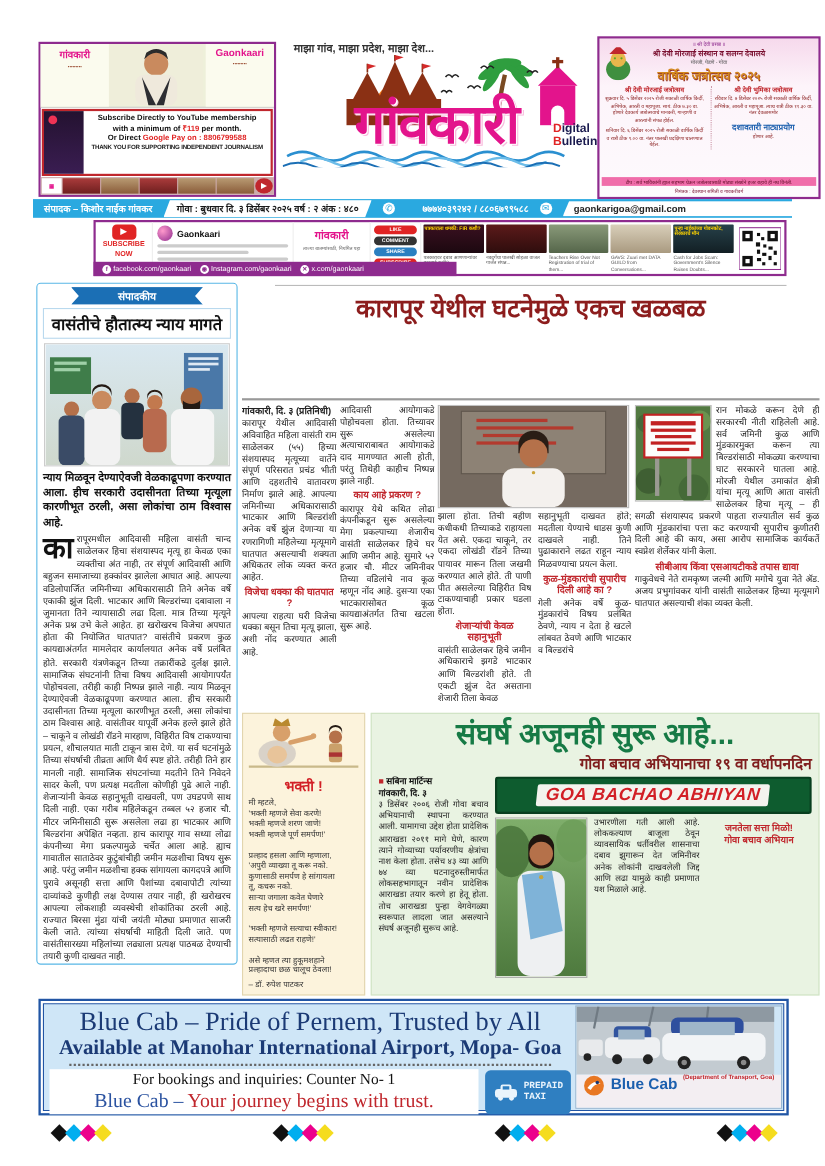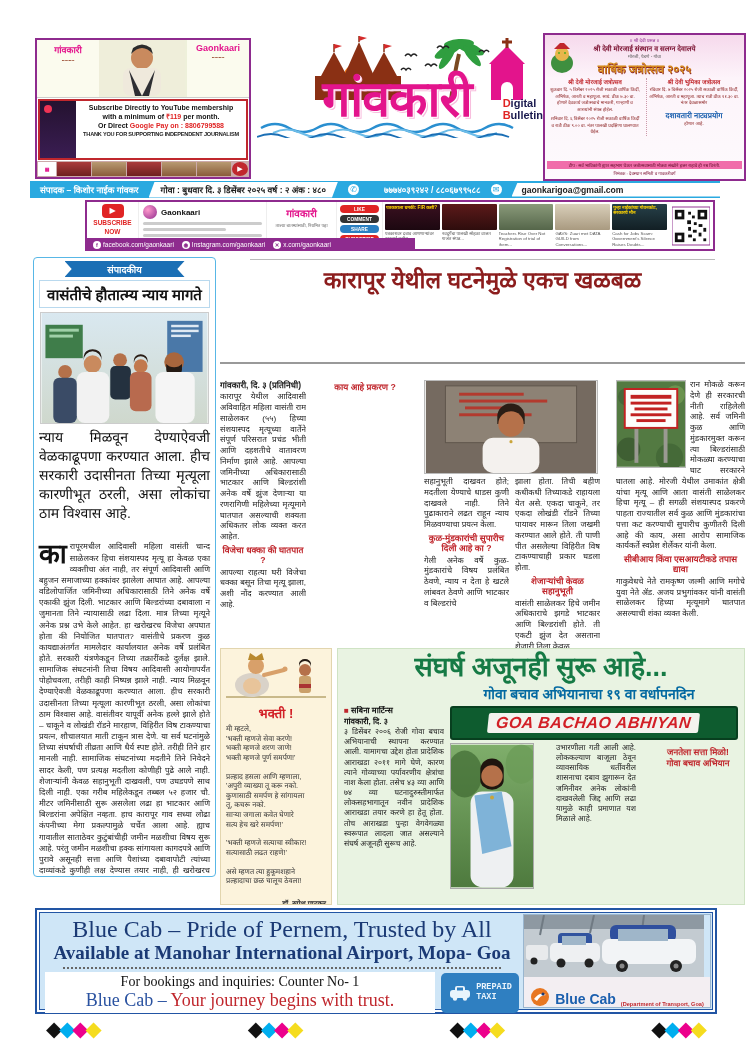--- a/index.html
+++ b/index.html
@@ -92,83 +92,83 @@
   .so-qr { width:44px; padding:3px; display:flex; align-items:center; justify-content:center; }
   .so-links { position:absolute; left:-2px; bottom:-2px; width:330px; height:13px; background:#8e2b8e; color:#fff; display:flex; align-items:center; gap:8px; font-size:6.5px; padding:0 8px; }
   .so-lk { display:flex; align-items:center; gap:2px; }
   .so-lic { width:8px; height:8px; border-radius:50%; background:#fff; color:#8e2b8e; font-size:5.5px; font-weight:bold; display:inline-flex; align-items:center; justify-content:center; }
 
   
   .editorial { position:absolute; left:33px; top:257px; width:183px; height:620px; border:1.5px solid #58b7e6; border-radius:4px; padding:4px 5px; overflow:hidden; background:#fff; }
   .ed-ribbon { width:120px; margin:-1px auto 3px auto; background:#1b6fb5; color:#fff; font-size:9.5px; font-weight:bold; text-align:center; padding:1.5px 0; clip-path:polygon(0 0,100% 0,94% 50%,100% 100%,0 100%,6% 50%); }
   .ed-head { font-size:15px; font-weight:800; color:#111; text-align:center; border:1px solid #b9d9ee; padding:3px 1px; margin-bottom:4px; }
   .ed-photo { display:block; margin:0 auto 4px auto; border:1px solid #ccc; }
-  .ed-intro { font-size:14px; font-weight:normal; color:#111; text-align:justify; line-height:1.35; margin-bottom:19px; }
+  .ed-intro { font-size:10px; font-weight:bold; color:#111; text-align:justify; line-height:1.35; margin-bottom:3px; }
   .ed-body { font-size:8.1px; color:#222; text-align:justify; line-height:1.38; }
   .ed-drop { float:left; font-size:27px; line-height:0.85; font-weight:800; color:#111; padding:2px 3px 0 0; }
 
   
   .lead { position:absolute; left:220px; top:256px; width:525px; height:108px; text-align:center; border-bottom:2px solid #999; }
   .lead h1 { font-size:44px; line-height:1.05; font-weight:800; color:#161616; letter-spacing:-1px; }
   .lead h1 .red { color:#e02424; }
   .lead .rule { height:1px; background:#bbb; margin:3px 30px; }
   .lead h2 { font-size:23px; font-weight:700; color:#8c1d1d; }
 
   
-  .article { position:absolute; left:220px; top:380px; width:525px; height:276px; display:flex; gap:16px; font-size:8.1px; line-height:1.33; color:#222; text-align:justify; overflow:hidden; }
+  .article { position:absolute; left:220px; top:368px; width:525px; height:276px; display:flex; gap:3px; font-size:8.1px; line-height:1.33; color:#222; text-align:justify; overflow:hidden; }
   .acol { overflow:hidden; }
   .a1,.a2 { flex:0 0 86px; }
   .amid { flex:0 0 176px; display:flex; flex-direction:column; }
   .amid-photo { border:1px solid #bbb; margin-bottom:3px; }
   .amid-cols { display:flex; gap:6px; flex:1; overflow:hidden; }
   .mcol { flex:1; overflow:hidden; }
   .a4 { flex:1; overflow:hidden; }
   .board { float:left; margin:0 4px 2px 0; border:1px solid #bbb; }
   .dateline { font-weight:bold; font-size:8.5px; margin-bottom:1px; }
   .asub { color:#c0272d; font-weight:bold; font-size:8.7px; text-align:center; margin:2px 0; line-height:1.2; }
 
   
   .bhakti { position:absolute; left:220px; top:648px; width:112px; height:257px; background:#fcf3dc; border:1px solid #e2d5ae; padding:4px 5px; overflow:hidden; }
   .bh-title { color:#d21f26; font-weight:800; font-size:13px; text-align:center; margin:1px 0 2px 0; }
   .bh-line { font-size:7.3px; color:#333; line-height:1.32; min-height:9px; }
-  .bh-credit { font-size:7.3px; font-weight:bold; color:#333; text-align:right; margin-top:12px; }
+  .bh-credit { font-size:7.3px; font-weight:normal; color:#333; text-align:left; margin-top:2px; }
 
   
   .sangharsh { position:absolute; left:337px; top:648px; width:408px; height:257px; background:#e9f3e2; border:1px solid #cfe3c4; padding:5px 6px; overflow:hidden; }
   .sg-head { color:#167a45; font-size:27px; font-weight:800; text-align:center; line-height:1; }
-  .sg-sub { color:#0369a1; font-size:14px; font-weight:700; text-align:center; margin:3px 0 3px 96px; }
+  .sg-sub { color:#7f1d1d; font-size:14px; font-weight:700; text-align:right; margin:3px 0 3px 96px; }
   .sg-body { display:flex; gap:6px; height:188px; }
   .sg-colA { width:100px; font-size:7.7px; line-height:1.32; text-align:justify; color:#222; overflow:hidden; }
   .sg-byline { font-weight:bold; font-size:8px; color:#111; }
   .sg-byline .sq { color:#c0272d; }
   .sg-right { flex:1; display:flex; flex-direction:column; overflow:hidden; }
   .gba { height:34px; background:#0e5c2f; border:2px solid #083f1f; border-radius:3px; display:flex; align-items:center; justify-content:center; }
   .gba-band { background:#f3f3ee; padding:1px 8px; transform:skewX(-6deg); border-radius:2px; }
   .gba-txt { font-size:16px; font-weight:800; color:#d21f26; letter-spacing:0.5px; font-style:italic; white-space:nowrap; }
-  .sg-cols { display:flex; gap:22px; flex:1; margin-top:3px; overflow:hidden; }
+  .sg-cols { display:flex; gap:6px; flex:1; margin-top:3px; overflow:hidden; }
   .sg-photo { width:84px; border:1px solid #aaa; flex:0 0 84px; }
   .sg-colB,.sg-colC { flex:1; font-size:7.7px; line-height:1.32; text-align:justify; color:#222; overflow:hidden; }
   .sg-slogan { color:#c0272d; font-weight:800; text-align:center; font-size:8.6px; margin-top:4px; line-height:1.3; }
 
   
   .bluecab { position:absolute; left:35px; top:908px; width:682px; height:106px; background:#cfe6f7; border:2px solid #2255a4; box-shadow:inset 0 0 0 2px #fff, inset 0 0 0 3px #2255a4; display:flex; padding:4px; }
   .bc-left { flex:1; text-align:center; font-family:"Liberation Serif", serif; padding:2px 4px; }
   .bc-l1 { font-size:24px; color:#1b3a75; line-height:1.1; }
   .bc-l2 { font-size:19px; font-weight:bold; color:#1b3a75; line-height:1.15; }
   .bc-dots { border-bottom:2px dotted #666; margin:3px 18px; }
   .bc-bottom { display:flex; align-items:center; }
   .bc-book { flex:1; background:#fff; padding:2px 4px; }
   .bc-l3 { font-size:14px; color:#111; }
   .bc-l4 { font-size:18px; }
   .bc-l4 .b { color:#2a52a0; } .bc-l4 .r { color:#c0272d; }
   .prepaid { width:78px; height:40px; background:#2f7fc1; border-radius:5px; margin-left:6px; display:flex; align-items:center; justify-content:center; gap:4px; color:#eaf4fc; }
   .prepaid-txt { font-size:8.5px; font-weight:bold; line-height:1.15; text-align:left; font-family:Liberation Mono, monospace; }
   .bc-right { width:188px; display:flex; flex-direction:column; border:1px solid #9ab6cf; }
   .bc-photo { flex:1; }
-  .bc-logoband { height:30px; background:#f3eef2; display:flex; align-items:flex-end; justify-content:center; gap:5px; }
+  .bc-logoband { height:30px; background:#f3eef2; display:flex; align-items:flex-start; justify-content:center; gap:5px; }
   .bc-logoname { font-size:14px; font-weight:800; color:#1b5fae; font-family:"Liberation Sans",sans-serif; }
   .bc-logosub { font-size:5.6px; color:#c0272d; font-weight:bold; }
 
   
   .regmarks { position:absolute; left:0; top:1018px; width:750px; display:flex; justify-content:space-between; padding:0 46px; }
   .rm-group { display:flex; }
   .rm { font-size:21px; line-height:1; letter-spacing:-3px; }
   .rm.k { color:#111; } .rm.c { color:#00aeef; } .rm.m { color:#ec008c; } .rm.y { color:#f5dc1e; }
 </style>
 </head>
@@ -210,20 +210,21 @@
       <div class="yt-tb alt"></div>
       <div class="yt-tb"></div>
       <div class="yt-tb alt"></div>
       <div class="yt-tb"></div>
       <div class="yt-tb"></div>
       <div class="yt-tb-play">▶</div>
     </div>
   </div>
 
   <div class="masthead">
+    <div class="mh-tagline">माझा गांव, माझा प्रदेश, माझा देश...</div>
     <svg class="mh-decor" width="288" height="64" viewBox="0 0 288 64">
       <circle cx="104" cy="42" r="14" fill="#f07818"></circle>
       <rect x="62" y="40" width="86" height="24" fill="#8a3014"></rect>
       <polygon points="68,40 81,16 94,40" fill="#8a3014"></polygon>
       <polygon points="91,40 106,6 121,40" fill="#8a3014"></polygon>
       <polygon points="118,40 131,16 144,40" fill="#8a3014"></polygon>
       <line x1="81" y1="16" x2="81" y2="8" stroke="#8a3014" stroke-width="1.5"></line>
         <polygon points="81,8 89,10 81,13" fill="#d42a2a"></polygon>
       <line x1="106" y1="6" x2="106" y2="-1" stroke="#8a3014" stroke-width="1.5"></line>
         <polygon points="106,0 114,2 106,5" fill="#d42a2a"></polygon>
@@ -436,45 +437,47 @@
   </section>
 
   <section class="article">
     <div class="acol a1">
       <div class="dateline">गांवकारी, दि. ३ (प्रतिनिधी)</div>
       <div>कारापूर येथील आदिवासी अविवाहित महिला वासंती राम साळेलकर (५५) हिच्या संशयास्पद मृत्यूच्या वार्तेने संपूर्ण परिसरात प्रचंड भीती आणि दहशतीचे वातावरण निर्माण झाले आहे. आपल्या जमिनीच्या अधिकारासाठी भाटकार आणि बिल्डरांशी अनेक वर्षे झुंज देणाऱ्या या रणरागिणी महिलेच्या मृत्यूमागे घातपात असल्याची शक्यता अधिकतर लोक व्यक्त करत आहेत.</div>
       <div class="asub">विजेचा धक्का की घातपात ?</div>
       <div>आपल्या राहत्या घरी विजेचा धक्का बसून तिचा मृत्यू झाला, अशी नोंद करण्यात आली आहे.</div>
     </div>
     <div class="acol a2">
+      <div>आदिवासी आयोगाकडे पोहोचवला होता. तिच्यावर सुरू असलेल्या अत्याचाराबाबत आयोगाकडे दाद मागण्यात आली होती, परंतु तिथेही काहीच निष्पन्न झाले नाही.</div>
       <div class="asub">काय आहे प्रकरण ?</div>
+      <div>कारापूर येथे कथित लोढा कंपनीकडून सुरू असलेल्या मेगा प्रकल्पाच्या शेजारीच वासंती साळेलकर हिचे घर आणि जमीन आहे. सुमारे ५२ हजार चौ. मीटर जमिनीवर तिच्या वडिलांचे नाव कूळ म्हणून नोंद आहे. दुसऱ्या एका भाटकारासोबत कूळ कायद्याअंतर्गत तिचा खटला सुरू आहे.</div>
     </div>
     <div class="amid">
       <svg class="amid-photo" width="174" height="94" viewBox="0 0 174 94">
         <rect width="174" height="94" fill="#756a60"></rect>
         <rect x="20" y="5" width="134" height="58" fill="#8d8275" stroke="#5f564c"></rect>
         <rect x="34" y="12" width="66" height="3" fill="#b33a2e"></rect>
           <rect x="34" y="19" width="90" height="3" fill="#b33a2e"></rect>
         <rect x="40" y="26" width="54" height="3" fill="#b33a2e"></rect>
           <rect x="34" y="33" width="74" height="3" fill="#b33a2e"></rect>
         <path d="M73 36 a14 13 0 0 1 28 0 l0,8 -28,0 z" fill="#2a1d15"></path>
         <circle cx="87" cy="44" r="13" fill="#b5714a"></circle>
         <rect x="58" y="58" width="58" height="36" rx="11" fill="#f4f1ee"></rect>
         <circle cx="87" cy="62" r="1.6" fill="#caa53a"></circle>
       </svg>
       <div class="amid-cols">
         <div class="mcol">
+          <div>झाला होता. तिची बहीण कधीकधी तिच्याकडे राहायला येत असे. एकदा चाकूने, तर एकदा लोखंडी रॉडने तिच्या पायावर मारून तिला जखमी करण्यात आले होते. ती पाणी पीत असलेल्या विहिरीत विष टाकण्याचाही प्रकार घडला होता.</div>
+          <div class="asub">शेजाऱ्यांची केवळ सहानुभूती</div>
+          <div>वासंती साळेलकर हिचे जमीन अधिकाराचे झगडे भाटकार आणि बिल्डरांशी होते. ती एकटी झुंज देत असताना शेजारी तिला केवळ</div>
+        </div>
+        <div class="mcol">
           <div>सहानुभूती दाखवत होते; मदतीला येण्याचे धाडस कुणी दाखवले नाही. तिने पुढाकाराने लढत राहून न्याय मिळवण्याचा प्रयत्न केला.</div>
           <div class="asub">कुळ-मुंडकारांची सुपारीच दिली आहे का ?</div>
           <div>गेली अनेक वर्षे कुळ-मुंडकारांचे विषय प्रलंबित ठेवणे, न्याय न देता हे खटले लांबवत ठेवणे आणि भाटकार व बिल्डरांचे</div>
-        </div>
-        <div class="mcol">
-          <div>झाला होता. तिची बहीण कधीकधी तिच्याकडे राहायला येत असे. एकदा चाकूने, तर एकदा लोखंडी रॉडने तिच्या पायावर मारून तिला जखमी करण्यात आले होते. ती पाणी पीत असलेल्या विहिरीत विष टाकण्याचाही प्रकार घडला होता.</div>
-          <div class="asub">शेजाऱ्यांची केवळ सहानुभूती</div>
-          <div>वासंती साळेलकर हिचे जमीन अधिकाराचे झगडे भाटकार आणि बिल्डरांशी होते. ती एकटी झुंज देत असताना शेजारी तिला केवळ</div>
         </div>
       </div>
     </div>
     <div class="acol a4">
       <svg class="board" width="70" height="88" viewBox="0 0 70 88">
         <rect width="70" height="88" fill="#537a42"></rect>
         <circle cx="12" cy="70" r="12" fill="#3f5f33"></circle>
           <circle cx="54" cy="78" r="14" fill="#456a38"></circle>
           <circle cx="60" cy="14" r="10" fill="#6b934f"></circle>
           <circle cx="10" cy="16" r="9" fill="#46683a"></circle>

